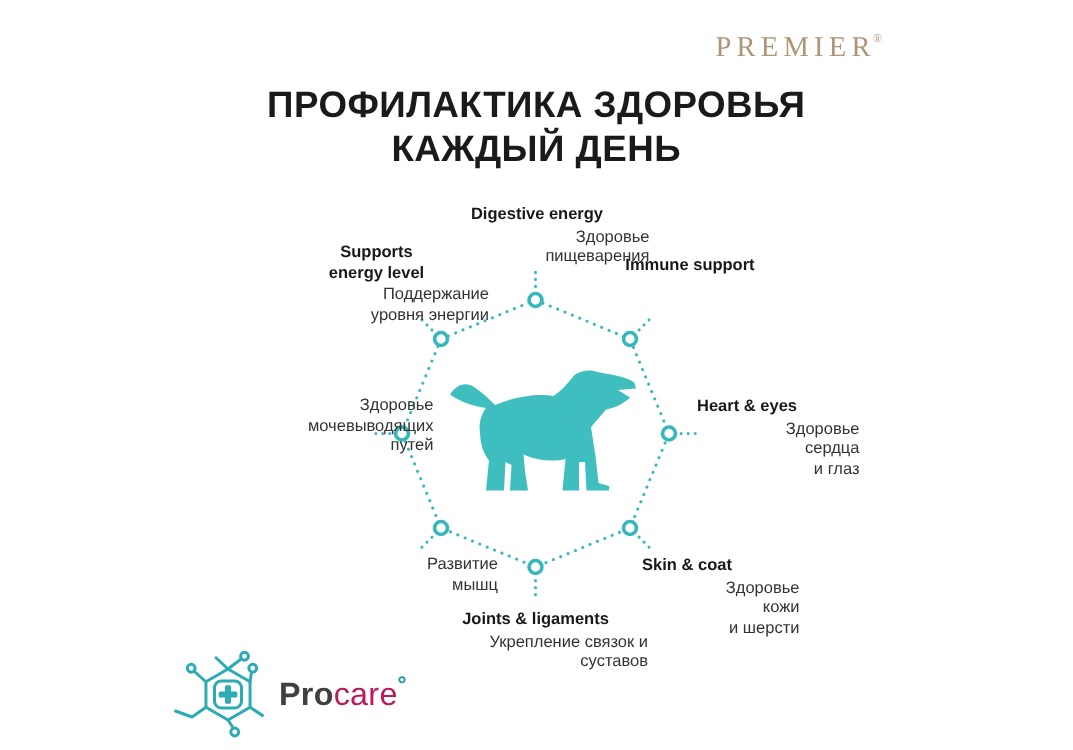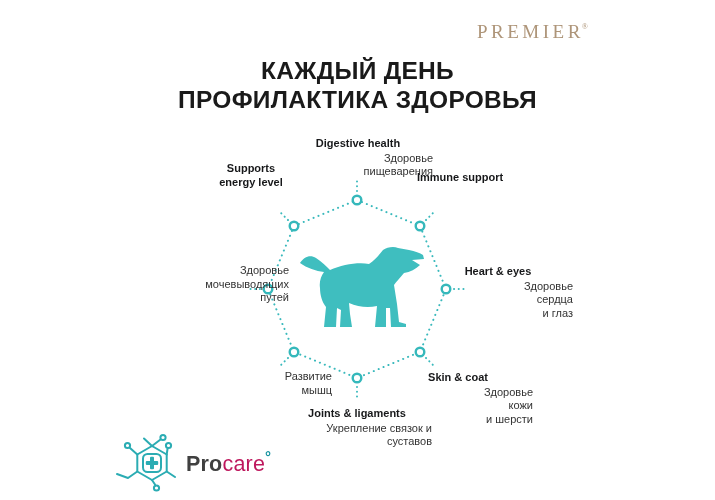--- a/index.html
+++ b/index.html
@@ -47,22 +47,22 @@
   .footer-logo .degree{font-weight:bold;color:#1693a0;font-size:15px;vertical-align:9px;}
 </style>
 </head>
 <body>
 
 <div class="stage">
 
   <div class="brand"><span>PREMIER</span><sup>®</sup></div>
 
   <div class="title">
+    <div>ПРОФИЛАКТИКА ЗДОРОВЬЯ</div>
     <div>КАЖДЫЙ ДЕНЬ</div>
-    <div>ПРОФИЛАКТИКА ЗДОРОВЬЯ</div>
   </div>
 
   <svg class="diagram-svg" width="715" height="500" viewBox="0 0 715 500">
 
     <polygon points="357,200 420,226 446,289 420,352 357,378 294,352 268,289 294,226" fill="none" stroke="#39b9bc" stroke-width="2" stroke-dasharray="0.1 5.2" stroke-linecap="round"></polygon>
 
     <g stroke="#39b9bc" stroke-width="2" stroke-dasharray="0.1 4.6" stroke-linecap="round">
       <line x1="357" y1="191" x2="357" y2="179"></line>
       <line x1="426" y1="220" x2="435" y2="211"></line>
       <line x1="454" y1="289" x2="468" y2="289"></line>
@@ -102,21 +102,21 @@
         C72,62 62,61 53,57
         L54,68 L56,81 L44,81 L45,64
         L41,62 L40,81 L28,81 L30,61
         C26,56 24,49 24,42
         C23,36 25,30 28,26
         C20,25 11,22 4,17 Z"></path>
     </g>
   </svg>
 
   <div class="node-label" style="left:283px;top:137px">
-    <span class="en">Digestive health</span>
+    <span class="en">Digestive energy</span>
     <span class="ru">Здоровье
 пищеварения</span>
   </div>
   <div class="node-label" style="left:385px;top:171px">
     <span class="en">Immune support</span>
   </div>
   <div class="node-label" style="left:423px;top:265px">
     <span class="en">Heart &amp; eyes</span>
     <span class="ru">Здоровье
 сердца
@@ -138,20 +138,22 @@
 мышц</span>
   </div>
   <div class="node-label" style="left:139px;top:263px">
     <span class="ru">Здоровье
 мочевыводящих
 путей</span>
   </div>
   <div class="node-label" style="left:176px;top:162px">
     <span class="en">Supports
 energy level</span>
+    <span class="ru">Поддержание
+уровня энергии</span>
   </div>
 
   <div class="footer-logo">
     <svg width="72" height="66" viewBox="0 0 72 66">
       <g fill="none" stroke="#2bacb3" stroke-width="2" stroke-linecap="round" stroke-linejoin="round">
 
         <polygon points="40,17 54.7,25.5 54.7,42.5 40,51 25.3,42.5 25.3,25.5"></polygon>
 
         <line x1="25.3" y1="25.5" x2="18" y2="19"></line>
         <line x1="40" y1="17" x2="32" y2="9.5"></line>

